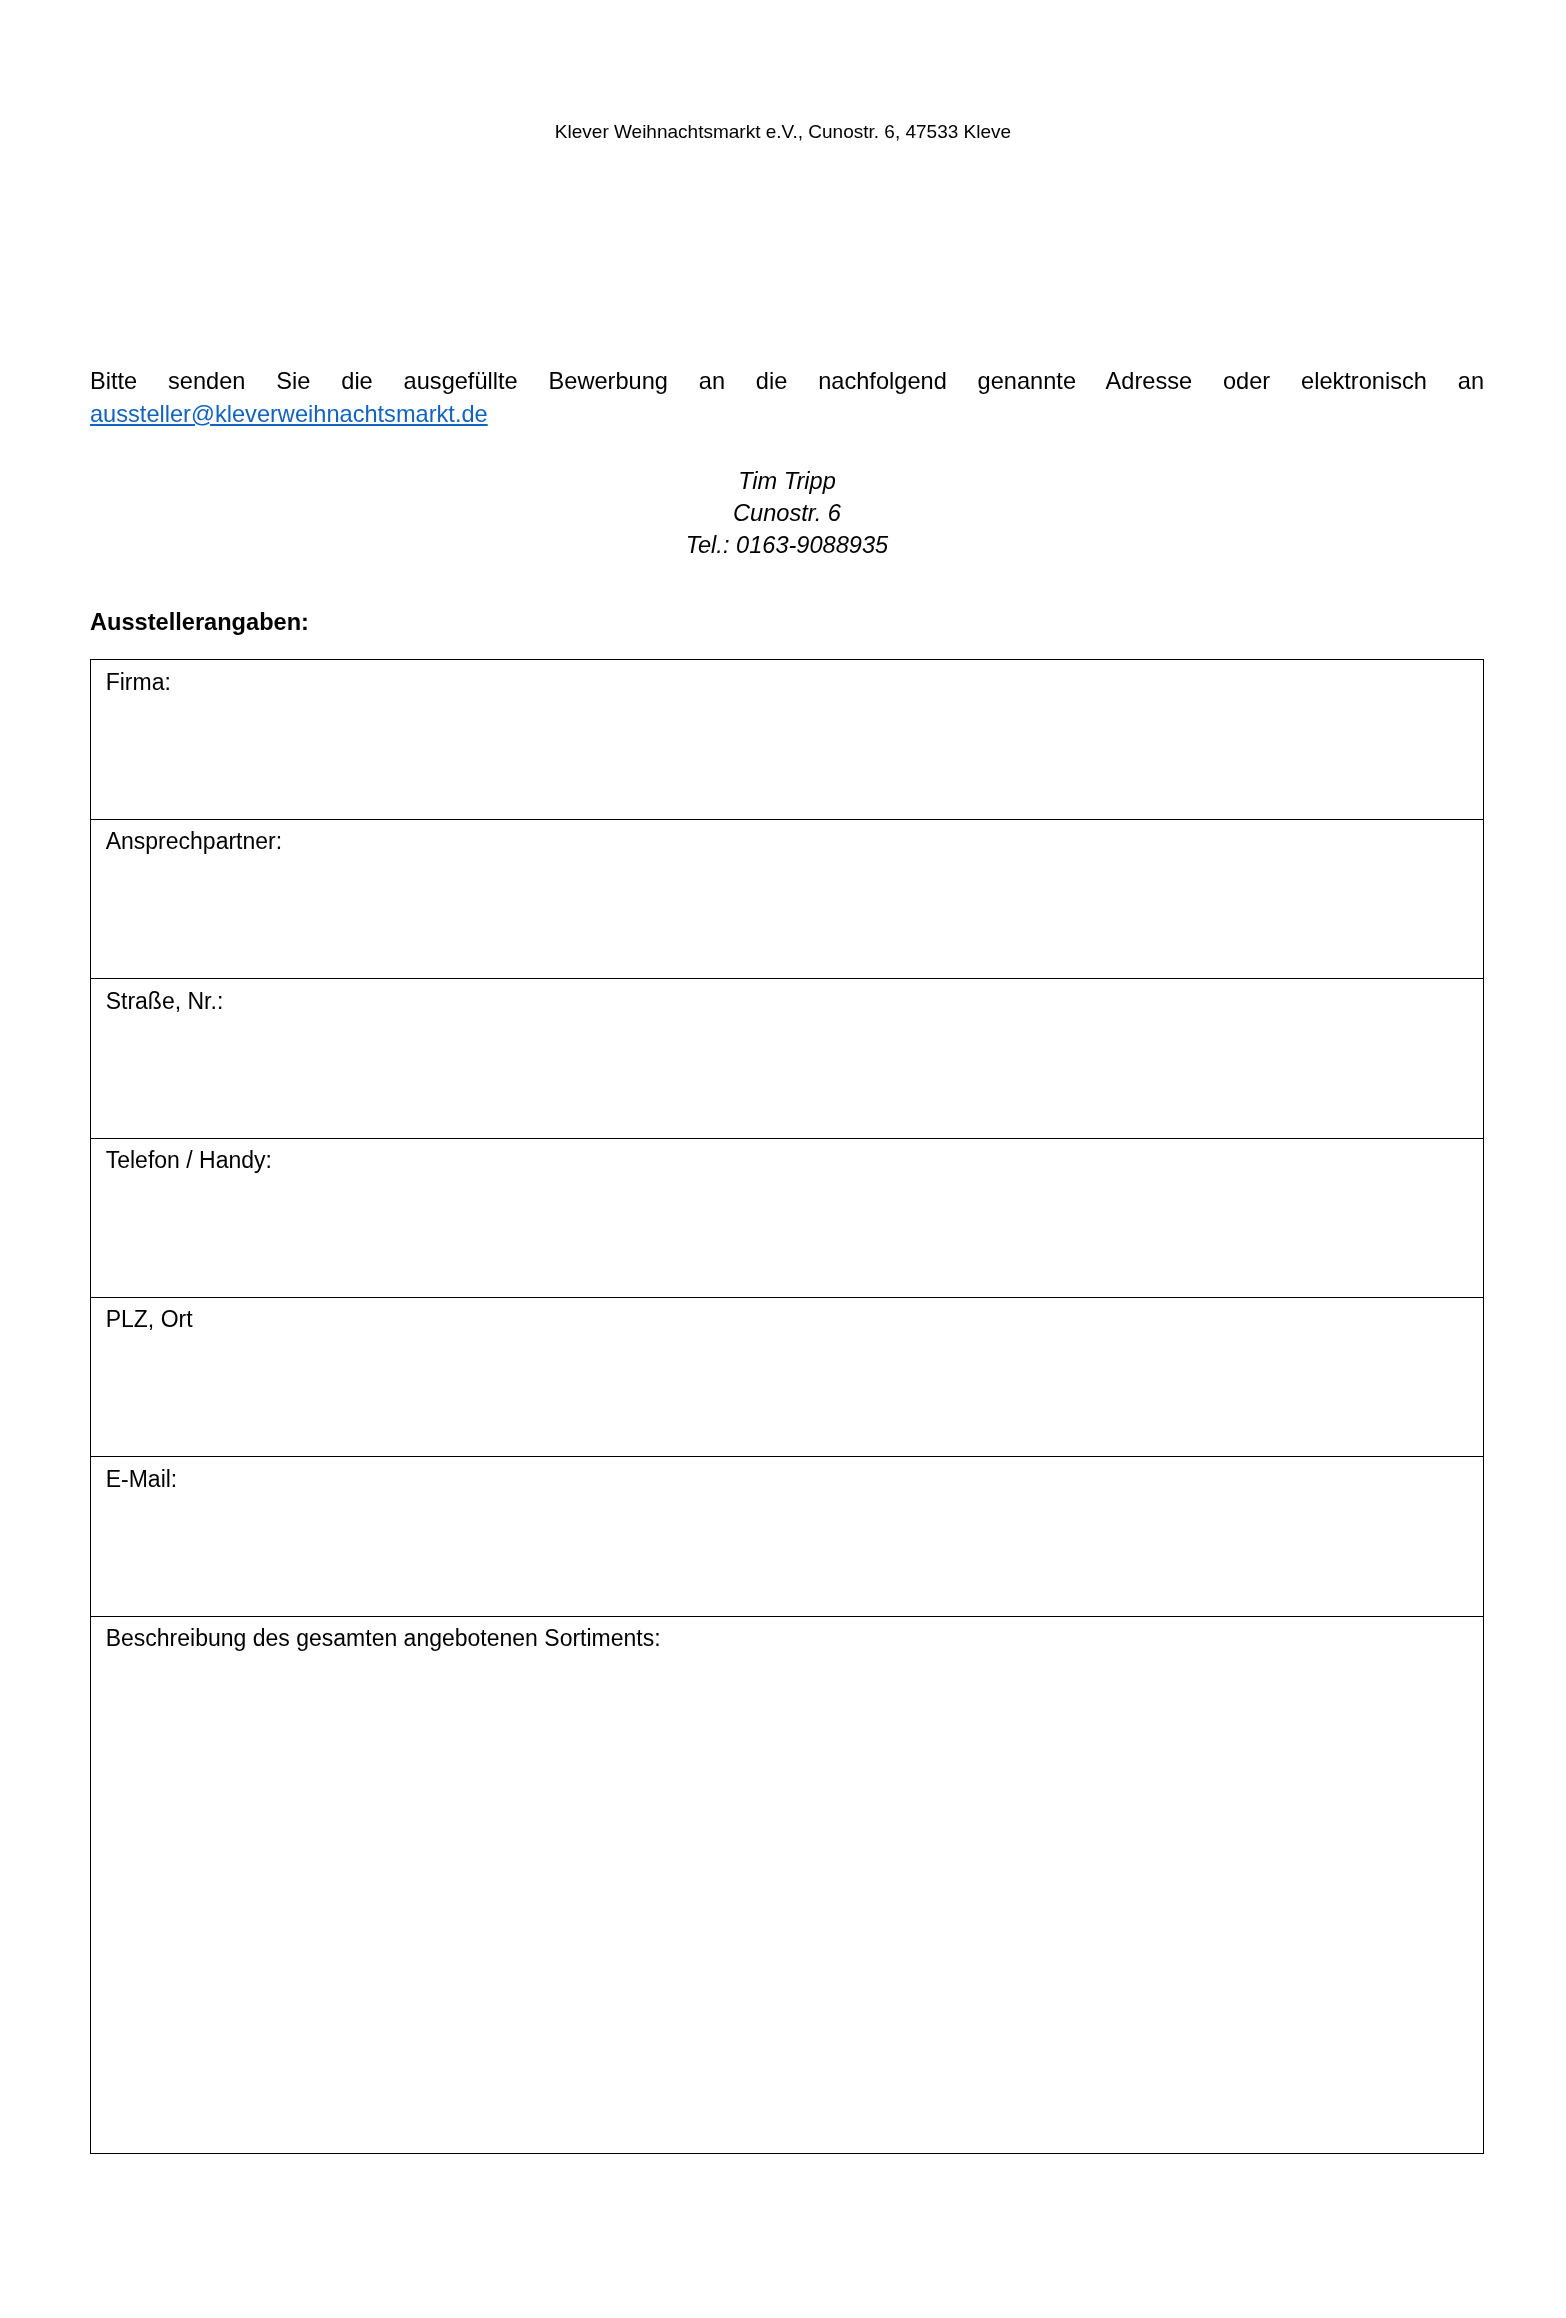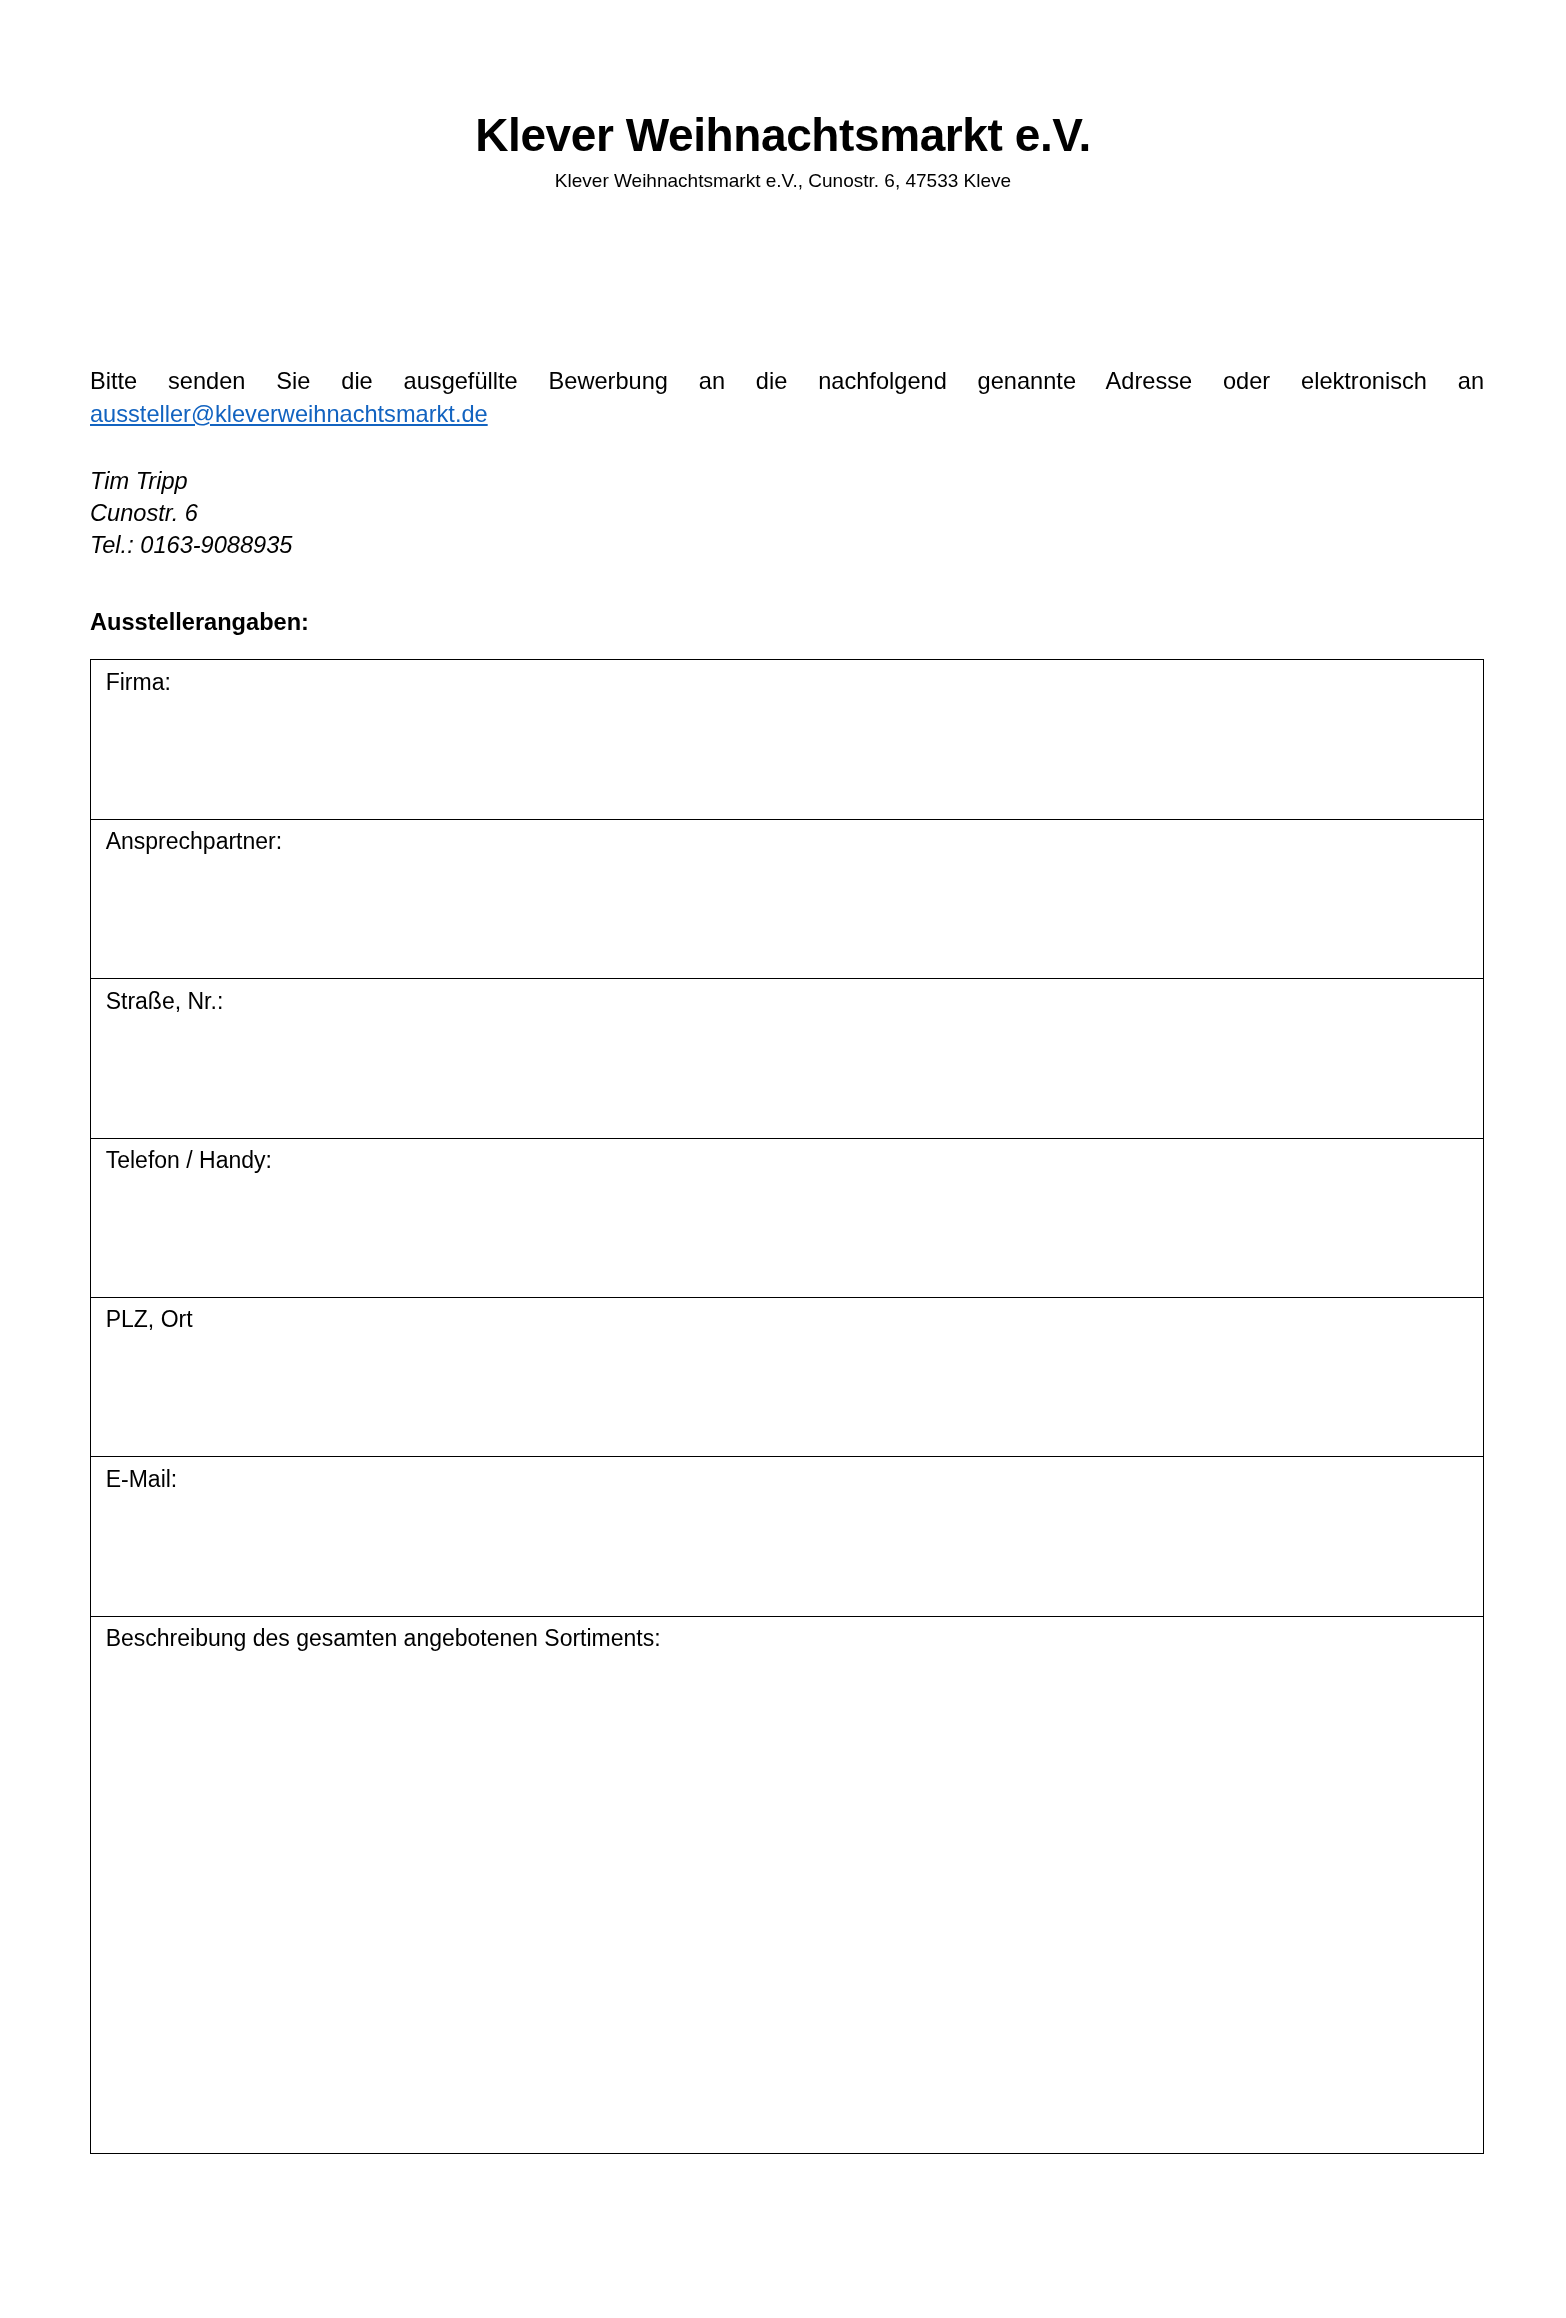--- a/index.html
+++ b/index.html
@@ -73,20 +73,21 @@
 
   .contact-block {
     margin: 35px 0 0 0;
     font-size: 23.6px;
     line-height: 1.36;
   }
 
   .contact-line {
     display: block;
     white-space: pre;
+    text-align: center;
   }
 
   .section-heading {
     margin: 46px 0 0 0;
     font-size: 23.6px;
     font-weight: bold;
     line-height: 1.3;
   }
 
   
@@ -111,21 +112,20 @@
 
   .row-standard { height: 151px; }
   .row-tall     { height: 529px; }
 </style>
 </head>
 <body>
 
 <div class="page">
 
   <header class="letterhead">
-    <h1 class="org-title">Klever Weihnachtsmarkt e.V.</h1>
     <p class="org-address-line">Klever Weihnachtsmarkt e.V., Cunostr. 6, 47533 Kleve</p>
   </header>
 
   <main class="content">
 
 
     <p class="instruction">
       <span>Bitte senden Sie die ausgefüllte Bewerbung an die nachfolgend genannte Adresse oder elektronisch an </span><a class="email-link" href="#">aussteller@kleverweihnachtsmarkt.de</a>
     </p>
 

